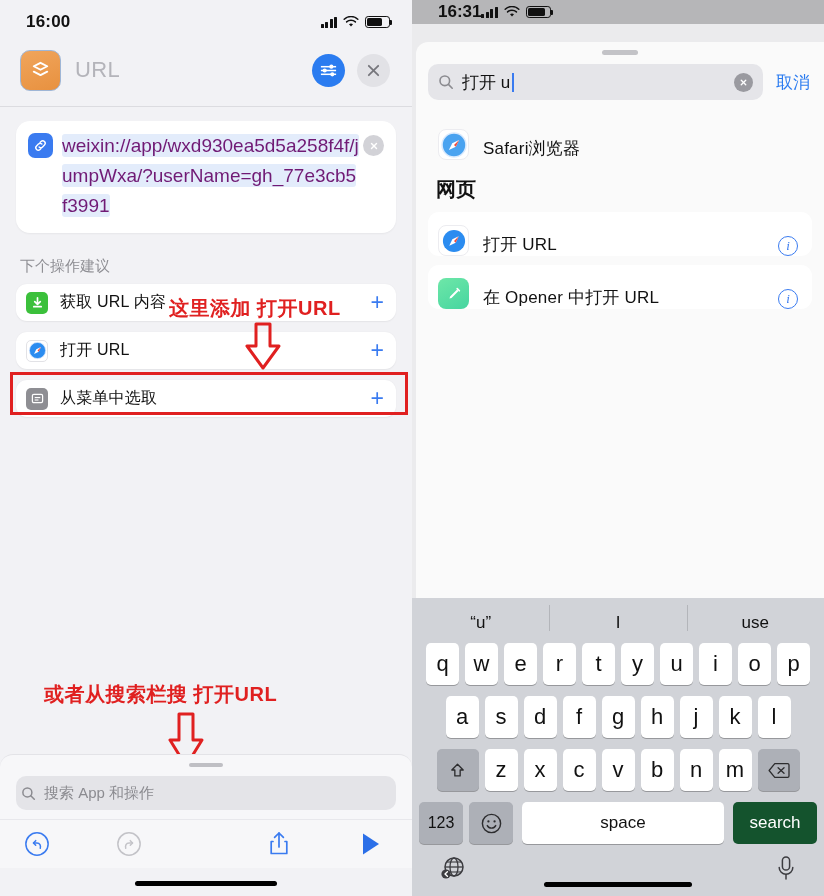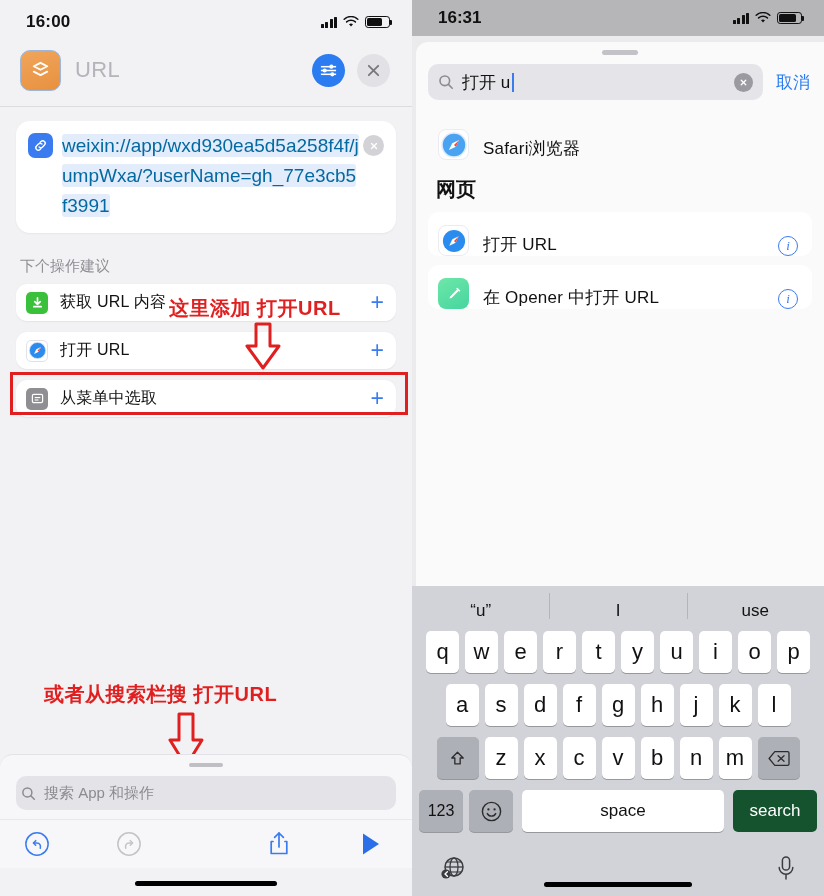--- a/index.html
+++ b/index.html
@@ -61,21 +61,21 @@
     padding:10px 12px 12px 12px;box-sizing:border-box;position:relative;
     box-shadow:0 1px 2px rgba(0,0,0,.05);
   }
   .urlrow{display:flex;align-items:flex-start;}
   .linkicon{
     width:25px;height:25px;border-radius:7px;background:#3a7bf0;flex:none;
     display:flex;align-items:center;justify-content:center;margin-top:2px;
   }
   .urltext{
     margin-left:9px;flex:1;font-size:19px;line-height:30px;
-    color:#0369a1;word-break:break-all;
+    color:#701a75;word-break:break-all;
   }
   .urltext span{background:#e3ecfb;border-radius:3px;padding:1px 0;box-decoration-break:clone;-webkit-box-decoration-break:clone;}
   .clearx{
     width:21px;height:21px;border-radius:50%;background:#d2d2d7;flex:none;
     display:flex;align-items:center;justify-content:center;margin-top:4px;margin-left:4px;
   }
 
   .sectionlabel{
     margin:24px 0 8px 20px;font-size:15px;color:#8e8e93;
   }
@@ -124,21 +124,21 @@
   #toolbar-share{margin-left:auto;width:34px}
   #toolbar-run{margin-left:60px;margin-right:26px;width:30px}
 
   .homebar{position:absolute;left:50%;transform:translateX(-50%);bottom:10px;width:142px;height:5px;border-radius:3px;background:#000;}
 
   
   .right{
     position:relative;width:412px;height:896px;background:#ebebed;overflow:hidden;
   }
   .rstatus{
-    height:36px;display:flex;align-items:center;justify-content:space-between;
+    height:24px;display:flex;align-items:center;
     padding:0 22px 0 26px;box-sizing:border-box;background:#b6b6b8;
   }
   .rstatus .clock{font-size:17px;font-weight:600;color:#111;}
   .rsheet{
     position:absolute;left:4px;right:0;top:42px;bottom:0;
     background:#fafafa;border-top-left-radius:12px;
   }
   .rgrabber{width:36px;height:5px;border-radius:3px;background:#c3c3c7;margin:8px auto 0 auto;}
   .rsearchrow{display:flex;align-items:center;padding:9px 14px 10px 12px;box-sizing:border-box;}
   .rsearchfield{
@@ -169,21 +169,21 @@
   .predict .p + .p:before{content:"";position:absolute;left:0;top:-8px;height:26px;width:1px;background:#b3b5ba;}
   .krow{display:flex;justify-content:center;margin-bottom:11px;}
   .key{
     width:33px;height:42px;background:#fff;border-radius:5px;margin:0 3px;
     display:flex;align-items:center;justify-content:center;font-size:22px;color:#111;
     box-shadow:0 1px 0 rgba(0,0,0,.28);
   }
   .krow.r2{padding:0 17px;}
   .key.wide{width:42px;background:#adb0b7;}
   .krow.r3{padding:0 3px;}
-  .krow.r4{margin-bottom:12px;padding:0 4px;align-items:center;}
+  .krow.r4{margin-bottom:0;padding:0 4px;align-items:center;}
   .key.fn{width:44px;height:42px;background:#adb0b7;font-size:16px;}
   .key.space{flex:1;margin:0 6px;font-size:17px;}
   .key.search{width:84px;background:#14532d;color:#fff;font-size:17px;box-shadow:none;}
   .kbdbottom{height:52px;display:flex;align-items:center;justify-content:space-between;padding:0 26px;box-sizing:border-box;}
   .rhomebar{position:absolute;left:50%;transform:translateX(-50%);bottom:9px;width:148px;height:5px;border-radius:3px;background:#000;}
 </style>
 </head>
 <body>
 
 <div class="screens">

